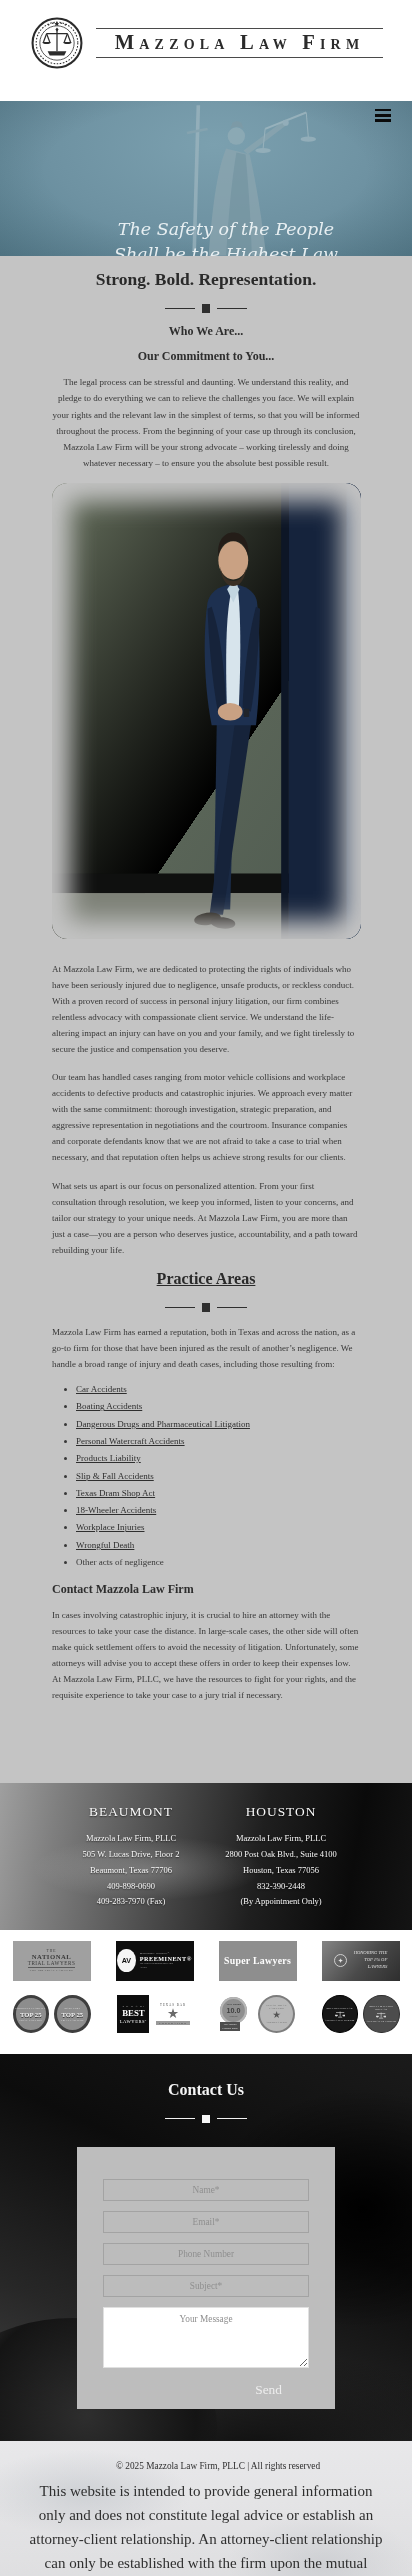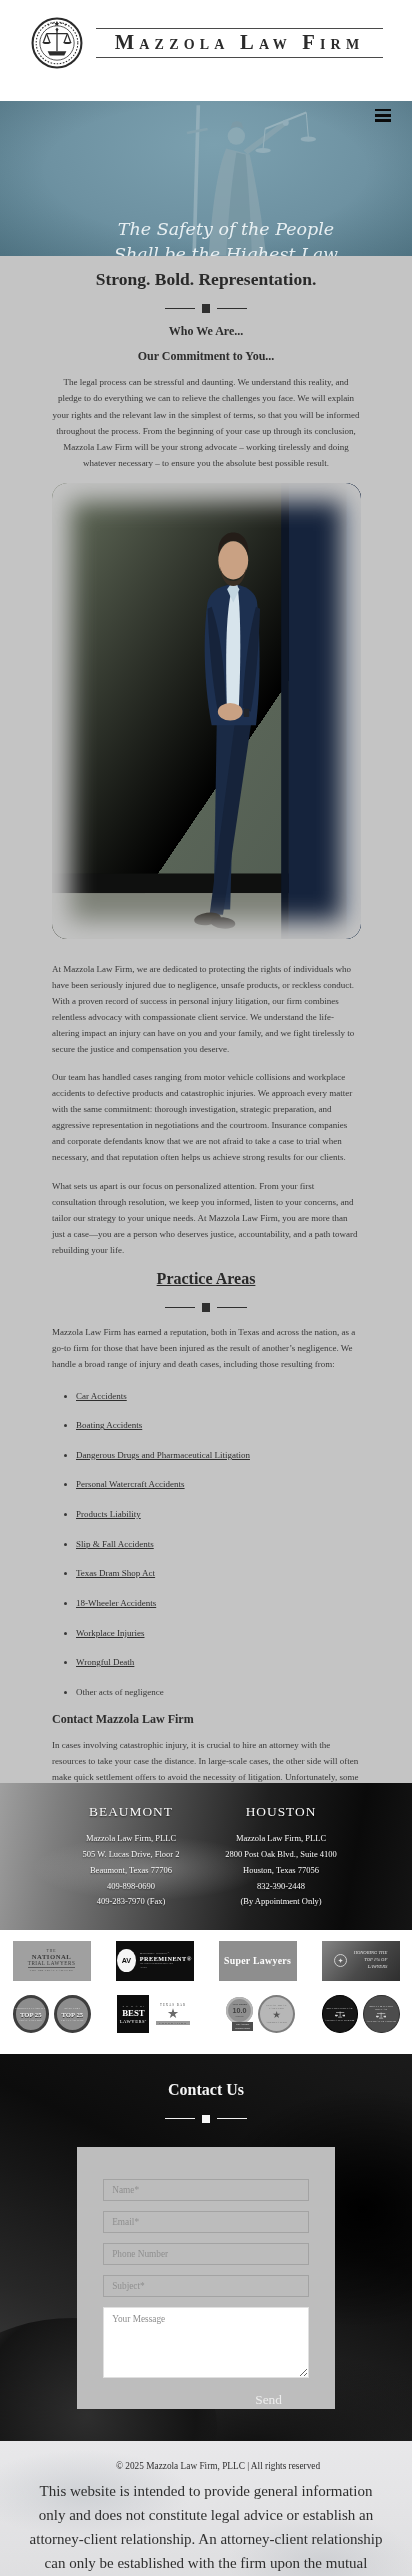--- a/index.html
+++ b/index.html
@@ -30,21 +30,21 @@
   .divider .bar { width:30px; height:1px; background:#2f2f2f; }
   .divider .sq { width:7.7px; height:8.8px; background:#2f2f2f; }
   .divider.light .bar { background:#f2f2f2; height:1px; }
   .divider.light .sq { background:#f6f6f6; }
   .main h3 { text-align:center; font-size:12px; font-weight:600; color:#2e2e2e; margin:7.2px 0 10.3px; }
   .main h3.left { text-align:left; padding:0 52px; }
   .main p { font-size:9px; line-height:1.78; padding:0 52px; margin-bottom:12.4px; color:#383838; }
   .main p.centered { text-align:center; }
   .practice-title { text-align:center; font-size:16px; font-weight:600; text-decoration:underline; margin:7.2px 0 15.5px; color:#2a2a2a; }
   ul.practice { list-style:disc; margin:0 0 14.4px 76px; }
-  ul.practice li { font-size:9px; line-height:1.18; margin-bottom:6.7px; color:#383838;margin-top:19px; }
+  ul.practice li { font-size:9px; line-height:1.18; margin-bottom:6.7px; color:#383838; }
   ul.practice a, .main a { color:#2f2f2f; text-decoration:underline; }
   .plain { text-decoration:none; }
 
   
   .photo { width:309px; height:456px; margin:11.3px auto 21.6px; position:relative; border-radius:15.5px; overflow:hidden; }
   .photo::after { content:""; position:absolute; inset:0; border-radius:15.5px; box-shadow:inset 0 0 25px 18.5px #c4c4c4; pointer-events:none; }
 
   
   .offices { height:147px; color:#fafafa; position:relative;
     background:
@@ -80,21 +80,21 @@
   .coin .small { font-size:2.4px; letter-spacing:0.3px; color:#e8e8e8; }
   .coin .big { font-size:6.7px; font-weight:700; margin:1px 0; text-shadow:0 0.5px 0.5px #333; }
   .tbl-rect { width:32px; height:38px; background:#0d0d0d; color:#fff; display:flex; flex-direction:column; align-items:center; justify-content:center; }
   .tbl-rect .r1 { font-size:2.8px; letter-spacing:1px; }
   .tbl-rect .r2 { font-size:8.8px; font-weight:700; line-height:1; margin:1px 0; }
   .tbl-rect .r3 { font-size:4.6px; letter-spacing:0.5px; }
   .tbf { width:37px; height:38px; display:flex; flex-direction:column; align-items:center; justify-content:center; color:#4d4d4d; }
   .tbf .arc { font-size:3.1px; letter-spacing:1px; }
   .tbf .star { font-size:13.4px; line-height:1; color:#6a6a6a; }
   .tbf .bar { font-size:2.8px; letter-spacing:1px; background:#9a9a9a; color:#222; padding:0.5px 3.1px; margin-top:1px; }
-  .avvo { width:33px; height:38px; display:flex; flex-direction:column; align-items:flex-end; justify-content:center; }
+  .avvo { width:33px; height:38px; display:flex; flex-direction:column; align-items:flex-start; justify-content:center; }
   .avvo .disc { width:27px; height:27px; border-radius:50%; background:#8f8f8f; display:flex; flex-direction:column; align-items:center; justify-content:center; color:#3f3f3f; box-shadow:0 0 0 2.1px #b5b5b5 inset; }
   .avvo .disc .r { font-size:2.8px; font-weight:700; }
   .avvo .disc .n { font-size:7.2px; font-weight:700; font-family:"Liberation Sans",sans-serif; }
   .avvo .disc .g { font-size:2.8px; }
   .avvo .rib { background:#4e4e4e; color:#eee; font-size:2.5px; line-height:1.3; padding:1px 2.6px; margin-top:-2.1px; text-align:center; }
   .ttla { width:37px; height:38px; border-radius:50%; border:2.1px solid #7d7d7d; background:#b7b7b7; display:flex; flex-direction:column; align-items:center; justify-content:center; color:#4a4a4a; }
   .ttla .a { font-size:2.4px; letter-spacing:0.5px; width:29px; text-align:center; }
   .ttla .star { font-size:9.8px; line-height:1.1; color:#555; }
   .mdaf { width:38px; height:38px; border-radius:50%; background:#161616; border:1.5px solid #000; display:flex; flex-direction:column; align-items:center; justify-content:center; color:#e9e9e9; }
   .mdaf.lighter { background:#4c4c4c; border-color:#2e2e2e; }
@@ -104,24 +104,24 @@
   
   .contact-dark { height:387px; position:relative; color:#f5f5f5; overflow:hidden;
     background:
       radial-gradient(ellipse 222px 170px at 88% 40%, #000 0%, rgba(0,0,0,0) 70%),
       radial-gradient(ellipse 392px 155px at 62% 102%, #101010 0%, rgba(16,16,16,0) 62%),
       linear-gradient(205deg, #1b1b1b 0%, #0c0c0c 38%, #272727 72%, #474747 100%); }
   .contact-dark::before { content:""; position:absolute; left:-72px; bottom:-93px; width:289px; height:216px; border-radius:50%;
     background:radial-gradient(circle at 55% 45%, #2e2e2e 0%, #141414 55%, rgba(0,0,0,0) 72%); }
   .contact-dark h2 { text-align:center; font-size:16px; font-weight:600; padding-top:27px; margin-bottom:15.5px; position:relative; }
   .form-panel { position:relative; width:258px; height:262px; margin:24px auto 0; background:#bdbdbd; padding:32px 26px 0; }
-  .form-panel input, .form-panel textarea { display:block; width:206px; font-family:"Liberation Serif",serif; font-size:9.3px; color:#444; }
+  .form-panel input, .form-panel textarea { display:block; width:206px; font-family:"Liberation Serif",serif; font-size:9.3px; color:#444;text-align:center; }
   .form-panel input { height:21.6px; margin-bottom:10.3px; background:#bcbcbc; border:0.5px solid #a3a3a3; padding:0 8.2px; }
   .form-panel input::placeholder, .form-panel textarea::placeholder { color:#8f8f8f; }
-  .form-panel textarea { height:71px; background:#ffffff; border:0.5px solid #e0e0e0; padding:6.2px 8.2px; resize:both; }
+  .form-panel textarea { height:61px; background:#ffffff; border:0.5px solid #e0e0e0; padding:6.2px 8.2px; resize:both; }
   .send-btn { display:block; margin:14.4px 27px 0 auto; background:none; border:none; color:#ededed; font-family:"Liberation Serif",serif; font-size:13.4px; cursor:pointer; }
 
   
   .site-footer { height:175px; text-align:center; color:#2f2f2f; position:relative;
     background:
       radial-gradient(ellipse 155px 62px at 20% 30%, rgba(185,190,196,.5), transparent 70%),
       radial-gradient(ellipse 134px 72px at 78% 70%, rgba(180,184,190,.4), transparent 70%),
       linear-gradient(180deg,#e8e8ea,#dcdcde); }
   .site-footer .copyright { padding-top:19.6px; font-size:9.3px;margin-left:24px; }
   .site-footer .disclaimer { margin:8px auto 0; width:361px; font-size:15px; line-height:1.6; }

